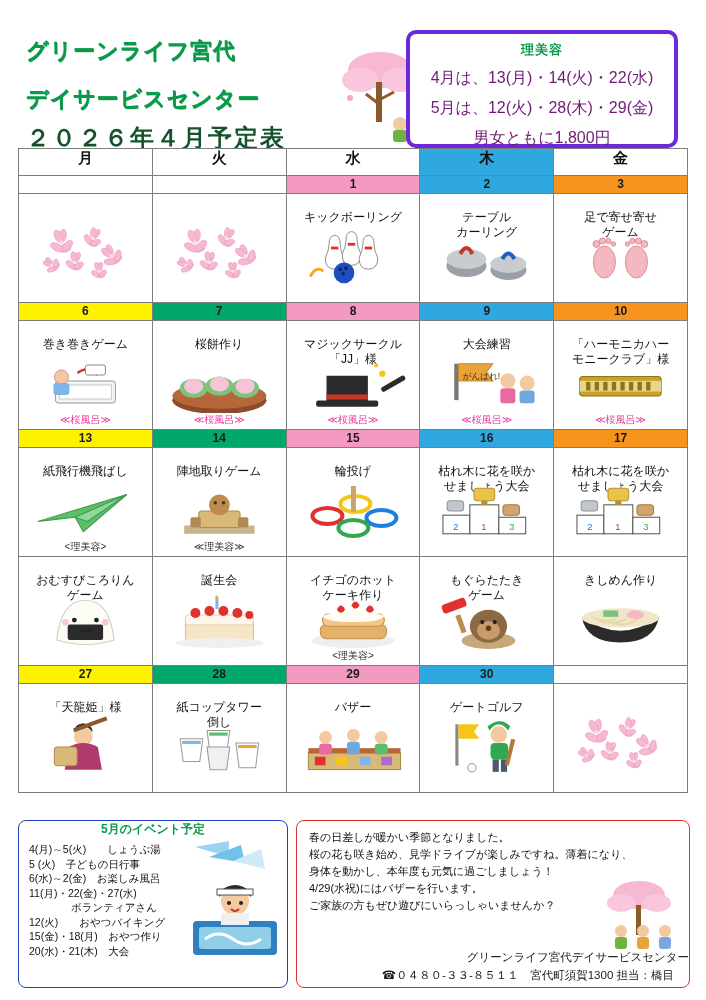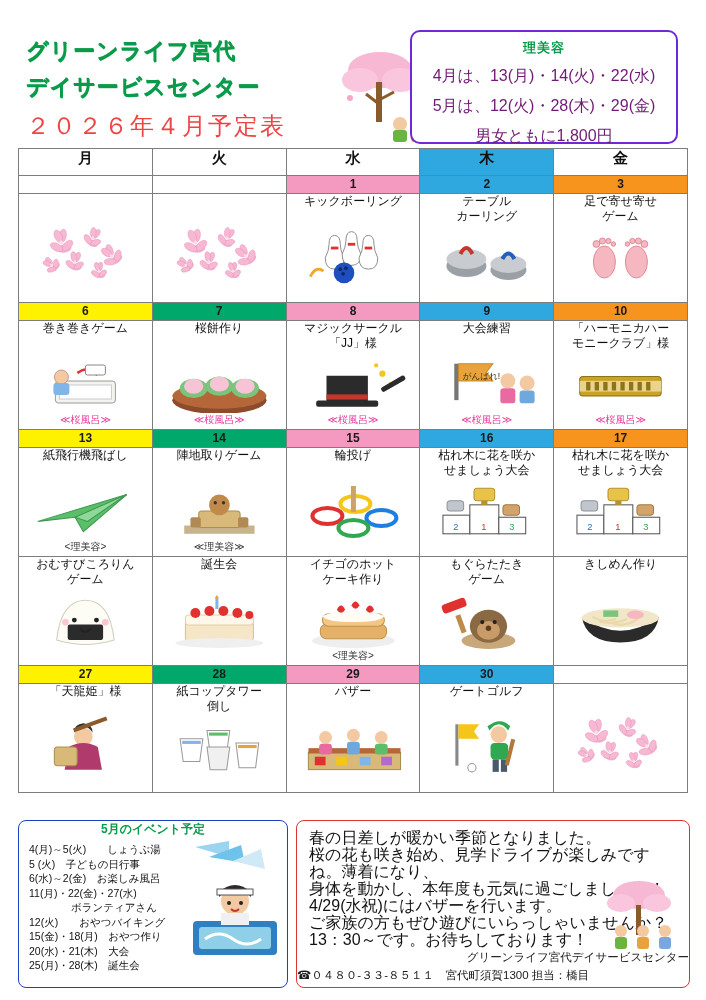--- a/index.html
+++ b/index.html
@@ -14,30 +14,30 @@
   .page{position:relative;width:605px;height:1000px;}
 
   
   .header{position:absolute;left:0;top:0;width:706px;height:148px;}
   .title-block{position:absolute;left:26px;top:36px;}
   .t1,.t2{
     font-family:"DejaVu Sans",sans-serif;
     color:#0a9b4a;font-weight:bold;font-size:22px;letter-spacing:1px;
     text-shadow:0.5px 0.5px 0 #0a9b4a;
   }
-  .t2{margin-top:6px;}
+  .t2{margin-top:18px;}
   .t3{
     font-family:"DejaVu Sans",sans-serif;
-    color:#ef4444;font-weight:normal;font-size:24px;letter-spacing:2px;margin-top:8px;
+    color:#14532d;font-weight:bold;font-size:24px;letter-spacing:2px;margin-top:8px;
   }
   .sakura-tree{position:absolute;left:330px;top:46px;width:110px;height:96px;}
 
   .riyobi{
     position:absolute;right:28px;top:30px;width:264px;height:110px;
-    border:2px solid #6d28d9;border-radius:10px;background:#ffffff;
+    border:4px solid #6d28d9;border-radius:10px;background:#ffffff;
     text-align:center;
   }
   .riyobi .rtitle{color:#0a9b4a;font-weight:bold;font-size:13px;margin-top:7px;letter-spacing:1px;}
   .riyobi .rline{font-size:16px;margin-top:9px;color:#701a75;}
 
   
   .cal{position:absolute;left:18px;top:148px;width:670px;border-collapse:collapse;table-layout:fixed;}
   .cal td,.cal th{border:1px solid #7d7d7d;padding:0;vertical-align:top;}
   .dow{height:26px;text-align:center;font-weight:bold;font-size:15px;color:#111;}
   .dow.mon{background:#ffffff;}
@@ -46,21 +46,21 @@
   .dow.thu{background:#2fa8e0;}
   .dow.fri{background:#ffffff;}
   .datebar{height:17px;text-align:center;font-size:12px;font-weight:bold;color:#1a1a1a;line-height:17px;}
   .c-mon{background:#fff200;}
   .c-tue{background:#00a86b;}
   .c-wed{background:#f49ac1;}
   .c-thu{background:#2fa8e0;}
   .c-fri{background:#f7941e;}
   .cell{height:108px;position:relative;background:#ffffff;}
   .cell .evt{
-    text-align:center;font-size:12px;line-height:15px;padding:0 2px 0 2px;
+    text-align:center;font-size:12px;line-height:15px;padding:16px 2px 0 2px;
     color:#111;font-weight:normal;
   }
   .cell .art{position:absolute;left:0;right:0;bottom:16px;height:60px;}
   .cell .note{
     position:absolute;left:0;right:0;bottom:2px;text-align:center;
     font-size:10px;color:#e8359b;
   }
   .cell .note.black{color:#333;}
   .empty{background:#ffffff;}
 
@@ -69,23 +69,23 @@
   .may-box{
     position:absolute;left:0;top:0;width:268px;height:166px;
     border:1.5px solid #1f3fbf;border-radius:8px;background:#fff;
   }
   .may-title{text-align:center;color:#0a9b4a;font-weight:bold;font-size:12px;}
   .may-list{margin:4px 0 0 10px;font-size:10.5px;line-height:14.5px;color:#111;}
   .msg-box{
     position:absolute;left:278px;top:0;width:392px;height:166px;
     border:1.5px solid #e03030;border-radius:8px;background:#fff;
   }
-  .msg-lines{margin:8px 10px 0 12px;font-size:16px;line-height:17px;color:#111;}
+  .msg-lines{margin:8px 10px 0 12px;font-size:11px;line-height:17px;color:#111;}
   .msg-foot{position:absolute;left:0;right:0;bottom:22px;text-align:right;font-size:11.5px;}
-  .msg-tel{position:absolute;left:0;right:4px;bottom:4px;text-align:left;font-size:11.5px;}
+  .msg-tel{position:absolute;left:0;right:15px;bottom:4px;text-align:right;font-size:11.5px;}
   .msg-art{position:absolute;right:6px;top:58px;width:86px;height:72px;}
   .may-art{position:absolute;right:4px;top:56px;width:96px;height:84px;}
   .may-art2{position:absolute;left:170px;top:14px;width:80px;height:40px;}
 </style>
 </head>
 <body>
 
 <div class="page">
 
   <div class="header">
@@ -724,21 +724,20 @@
       <div class="may-title">5月のイベント予定</div>
       <div class="may-list" id="may-list">
           <div>4(月)～5(火)　　しょうぶ湯</div>
           <div>5 (火)　子どもの日行事</div>
           <div>6(水)～2(金)　お楽しみ風呂</div>
           <div>11(月)・22(金)・27(水)</div>
           <div>　　　　ボランティアさん</div>
           <div>12(火)　　おやつバイキング</div>
           <div>15(金)・18(月)　おやつ作り</div>
           <div>20(水)・21(木)　大会</div>
-          <div>25(月)・28(木)　誕生会</div>
         </div>
       <svg class="may-art2" viewBox="0 0 80 40">
         <path d="M6 12 L40 6 L40 22 Z" fill="#9ad4f0"></path>
         <path d="M20 22 L52 10 L56 28 Z" fill="#6fc3ea"></path>
         <path d="M44 26 L72 14 L76 34 Z" fill="#cfe9f7"></path>
       </svg>
       <svg class="may-art" viewBox="0 0 96 84">
         <rect x="6" y="44" width="84" height="34" rx="4" fill="#2f7fc1"></rect>
         <rect x="12" y="50" width="72" height="22" rx="3" fill="#8fd0e8"></rect>
         <path d="M18 62 q14 -10 28 0 q14 10 28 0" stroke="#fff" stroke-width="3" fill="none"></path>
@@ -752,21 +751,20 @@
       </svg>
     </div>
 
     <div class="msg-box">
       <div class="msg-lines" id="msg-lines">
           <div>春の日差しが暖かい季節となりました。</div>
           <div>桜の花も咲き始め、見学ドライブが楽しみですね。薄着になり、</div>
           <div>身体を動かし、本年度も元気に過ごしましょう！</div>
           <div>4/29(水祝)にはバザーを行います。</div>
           <div>ご家族の方もぜひ遊びにいらっしゃいませんか？</div>
-          <div>13：30～です。お待ちしております！</div>
         </div>
       <svg class="msg-art" viewBox="0 0 86 72">
         <ellipse cx="42" cy="16" rx="26" ry="14" fill="#f7b8d4"></ellipse>
         <ellipse cx="24" cy="24" rx="14" ry="9" fill="#f9c6dd"></ellipse>
         <ellipse cx="60" cy="24" rx="14" ry="9" fill="#f9c6dd"></ellipse>
         <rect x="39" y="26" width="5" height="30" fill="#8b5a2b"></rect>
         <circle cx="24" cy="52" r="6" fill="#f2c9a0"></circle>
         <rect x="18" y="58" width="12" height="12" fill="#6db33f" rx="3"></rect>
         <circle cx="46" cy="52" r="6" fill="#f2c9a0"></circle>
         <rect x="40" y="58" width="12" height="12" fill="#e8a33d" rx="3"></rect>

